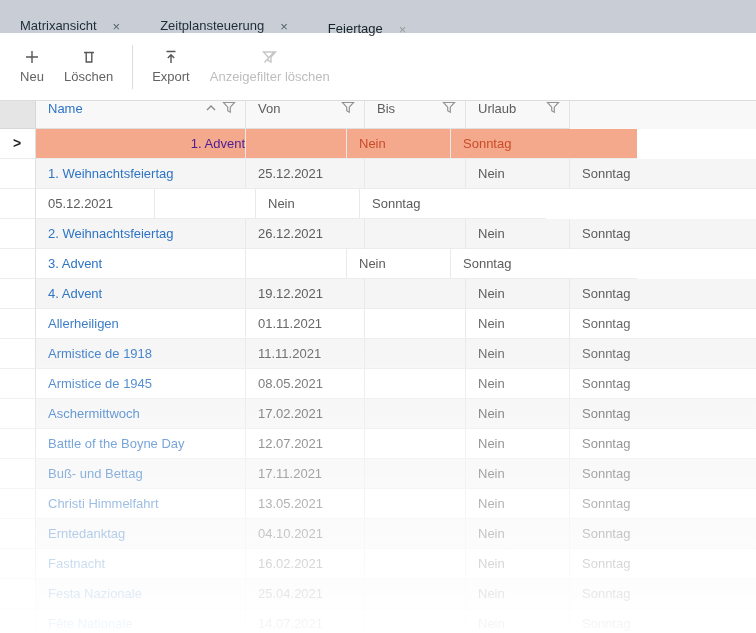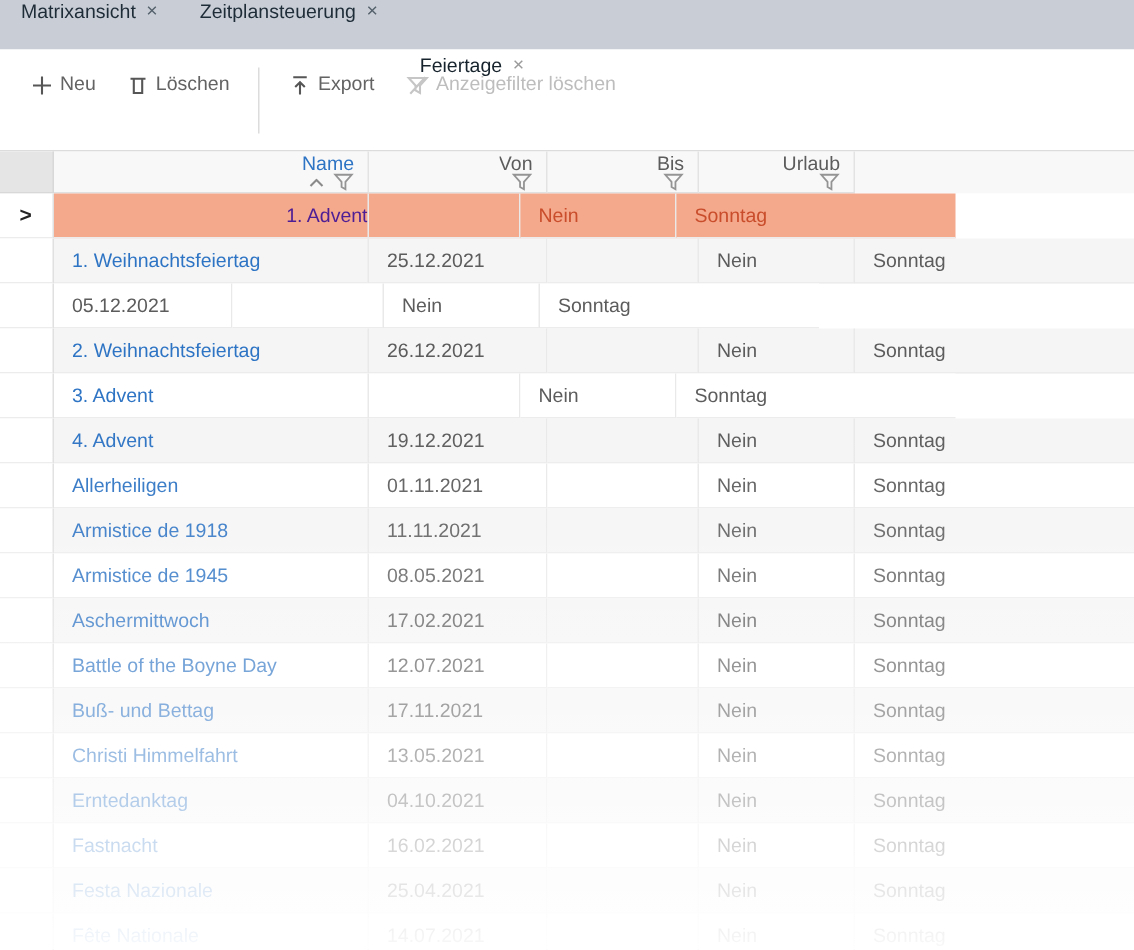--- a/index.html
+++ b/index.html
@@ -3,39 +3,39 @@
 <meta charset="utf-8">
 <style>
   * { box-sizing: border-box; margin: 0; padding: 0; }
   html,body { background:#fff; }
   body { font-family: "Liberation Sans", sans-serif; }
 
   .app { position:relative; width:756px; height:633px; background:#fff; overflow:hidden; }
 
   
   .tabbar { display:flex; align-items:stretch; height:33px; background:var(--tabbar-bg,#c9ced6); }
-  .tab { display:flex; align-items:flex-start; gap:7px; padding:0 14px; font-size:13px; color:#1e2c38; cursor:default; }
+  .tab { display:flex; align-items:flex-end; gap:16px; padding:0 20px; font-size:13px; color:#1e2c38; cursor:default; }
   .tab .close { color:#55616c; font-size:13px; line-height:1; }
   .tab.active { background:#fff; color:#16222c;margin-top:36px; }
   .tab.active .close { color:#9a9a9a; }
 
   
   .toolbar { display:flex; align-items:flex-start; height:67px; padding:10px 0 0 10px; background:#fff; }
-  .tbtn { display:flex; flex-direction:row; align-items:center; gap:4px; padding:3px 10px; min-width:44px; }
+  .tbtn { display:flex; flex-direction:column; align-items:center; gap:4px; padding:3px 10px; min-width:44px; }
   .tbtn .ticon { height:19px; display:flex; align-items:flex-end; justify-content:center; }
   .tbtn .tlabel { font-size:13px; color:var(--toolbar-text,#636363); white-space:nowrap; }
   .tbtn svg { stroke:#565656; fill:none; stroke-width:1.4; }
   .tbtn.disabled .tlabel { color:var(--disabled-text,#bdbdbd); }
   .tbtn.disabled svg { stroke:#c6c6c6; }
   .vdivider { width:1px; background:#dcdcdc; height:44px; margin:2px 9px 0 9px; }
 
   
   .grid { position:absolute; top:100px; left:0; right:0; bottom:0; border-top:1px solid #dcdcdc; font-size:13px; }
   .thead { display:flex; height:28px; background:#f8f8f8; color:var(--header-text,#828282); }
-  .hcell { display:flex; align-items:flex-end; padding:0 9px 0 12px; border-right:1px solid #e3e3e3; border-bottom:1px solid #e0e0e0;flex-direction:column; }
+  .hcell { display:flex; align-items:flex-start; padding:0 9px 0 12px; border-right:1px solid #e3e3e3; border-bottom:1px solid #e0e0e0; }
   .hcell .hlabel { white-space:nowrap; overflow:hidden; }
   .hcell .hicons { margin-left:auto; display:flex; align-items:center; gap:6px; }
   .hgutter { width:36px; padding:0; background:#e5e5e5; border-right:1px solid #d8d8d8; border-bottom:1px solid #d8d8d8; }
   .funnel { stroke:#949494; fill:none; stroke-width:1.2; }
   .caret { stroke:#8a8a8a; fill:none; stroke-width:1.4; }
 
   .trow { display:flex; height:30px; line-height:29px; background:#fff; }
   .trow.alt .tcell { background:var(--alt-row-bg,#f5f5f5); }
   .trow.selected .tcell { background:var(--selected-row-bg,#f4a88c); }
   .tcell { padding:0 0 0 12px; border-right:1px solid #e9e9e9; border-bottom:1px solid #ececec; white-space:nowrap; overflow:hidden; background:#fff; }

